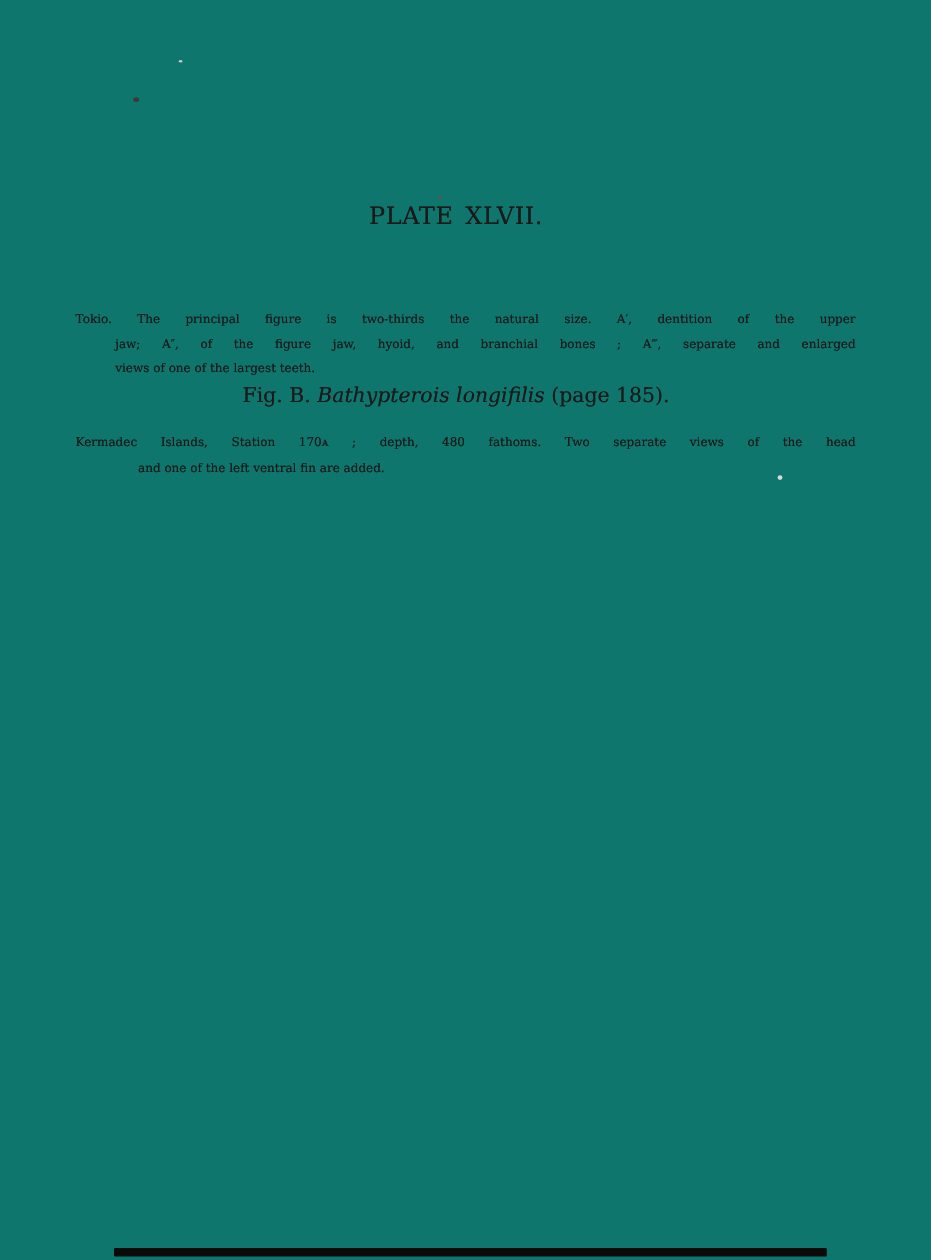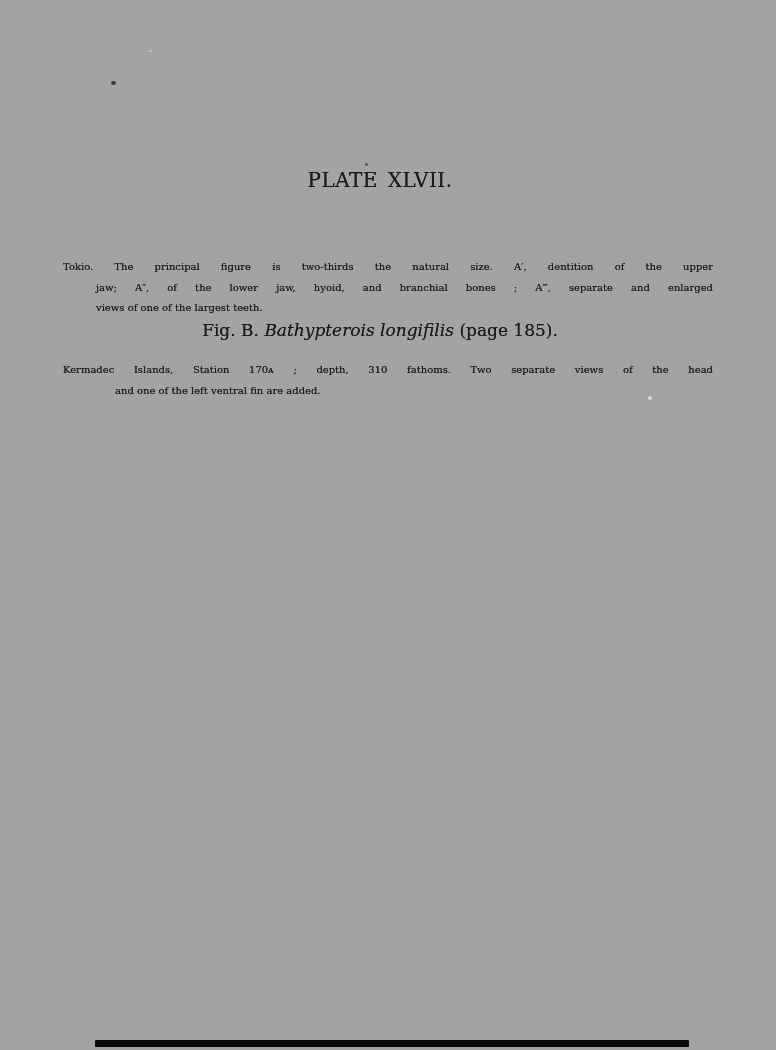--- a/index.html
+++ b/index.html
@@ -2,21 +2,21 @@
 <html><head>
 <meta charset="utf-8">
 <style>
   html, body { margin: 0; padding: 0; }
   body { background: #ffffff; }
 
   .page {
     position: relative;
     width: 776px;
     height: 1050px;
-    background: #a3a3a3;
+    background: #0f766e;
     overflow: hidden;
     font-family: "DejaVu Serif", "Liberation Serif", "DejaVu Sans", serif;
     color: #1a1a1a;
     text-shadow: 0 0 0.4px rgba(26,26,26,0.75);
   }
 
   .plate-title {
     position: absolute;
     top: 168px;
     left: 0;
@@ -78,32 +78,32 @@
 </head>
 <body>
 
 <div class="page">
 
   <h1 class="plate-title">PLATE XLVII.</h1>
 
 
   <div class="para paraA">
     <div class="line just">Tokio. The principal figure is two-thirds the natural size. A′, dentition of the upper</div>
-    <div class="line just ind-a">jaw; A″, of the lower jaw, hyoid, and branchial bones ; A‴, separate and enlarged</div>
+    <div class="line just ind-a">jaw; A″, of the figure jaw, hyoid, and branchial bones ; A‴, separate and enlarged</div>
     <div class="line ind-a">views of one of the largest teeth.</div>
   </div>
 
   <div class="fig-heading figB-heading">
     <span>Fig. B.</span>
     <span class="species">Bathypterois longifilis</span>
     <span>(page 185).</span>
   </div>
 
   <div class="para paraB">
-    <div class="line just">Kermadec Islands, Station 170ᴀ ; depth, 310 fathoms. Two separate views of the head</div>
+    <div class="line just">Kermadec Islands, Station 170ᴀ ; depth, 480 fathoms. Two separate views of the head</div>
     <div class="line ind-b">and one of the left ventral fin are added.</div>
   </div>
 
   <div class="speck speck-1"></div>
   <div class="speck speck-2"></div>
   <div class="speck speck-3"></div>
   <div class="speck speck-4"></div>
 
   <div class="scan-bar"></div>
 

